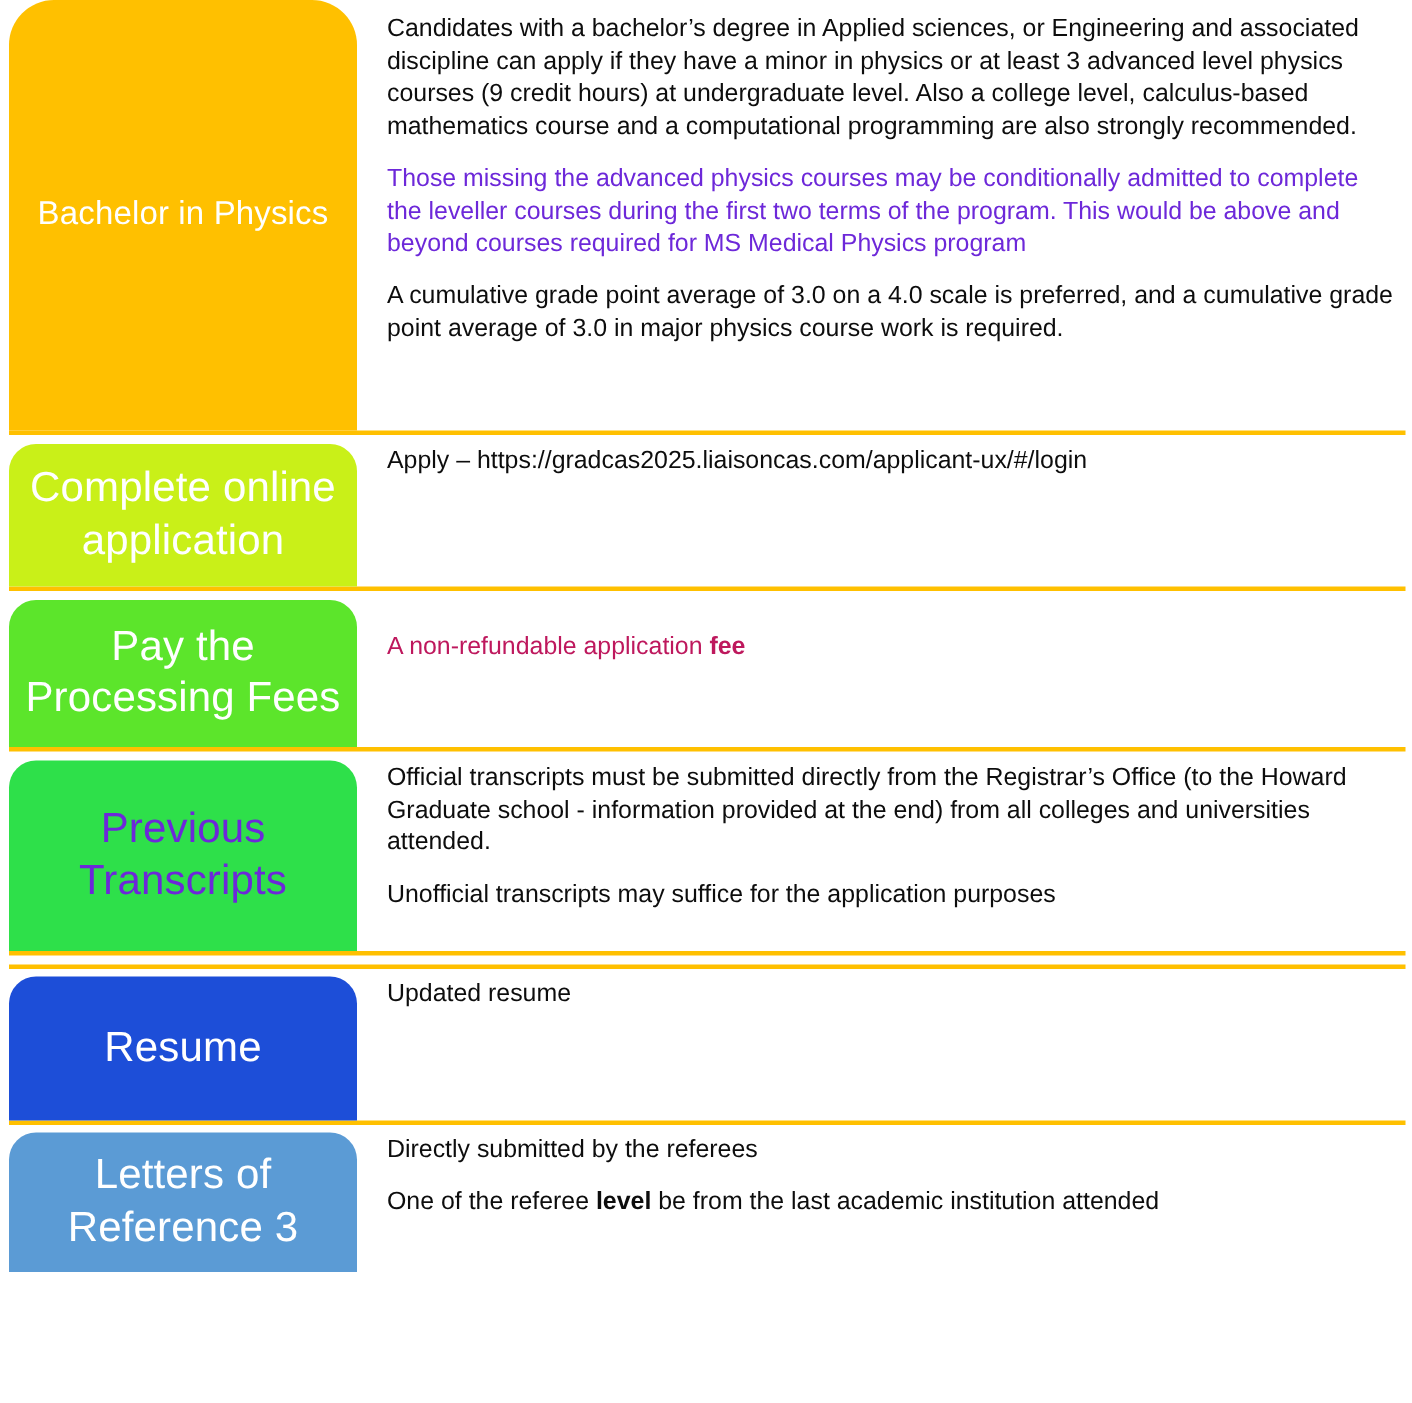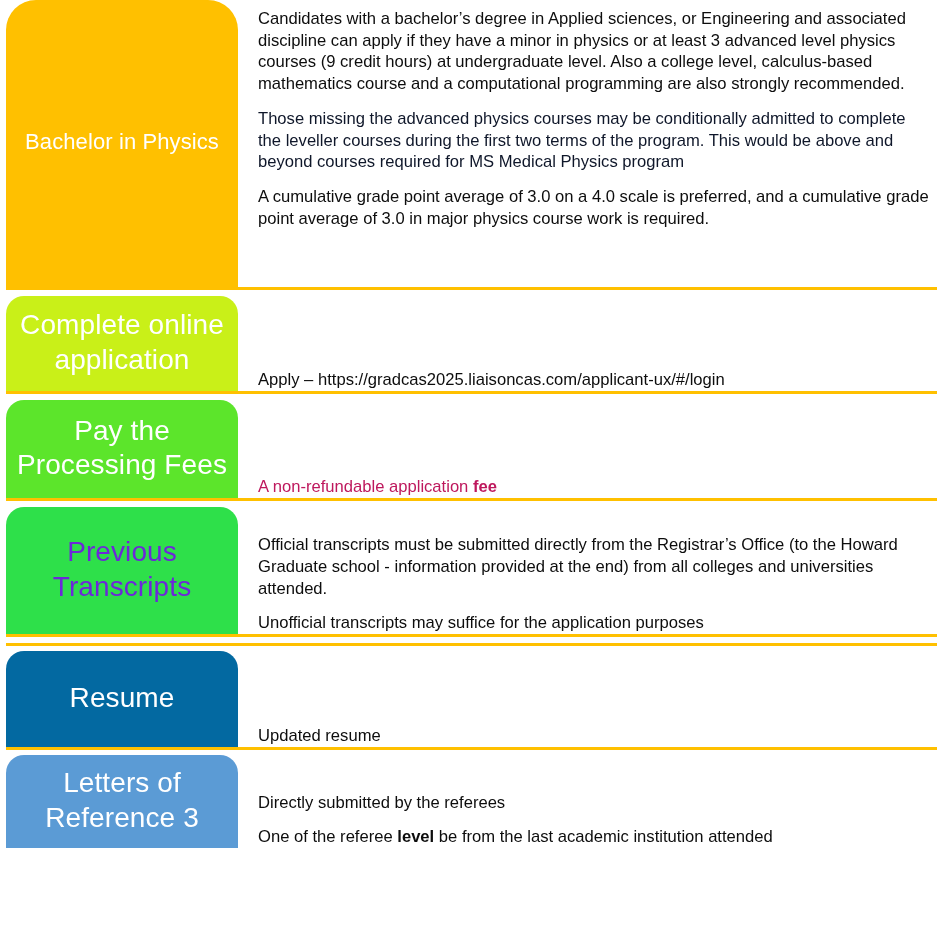--- a/index.html
+++ b/index.html
@@ -53,21 +53,21 @@
     letter-spacing: 0.1px;
     padding: 4px 10px 6px 10px;
     box-sizing: border-box;
   }
   .body-cell {
     flex: 1 1 auto;
     box-sizing: border-box;
     padding: 0 8px 0 14px;
     display: flex;
     flex-direction: column;
-    justify-content: flex-end;
+    justify-content: flex-start;
   }
   .body-cell.top {
     justify-content: flex-start;
     padding-top: 8px;
   }
   .para {
     font-size: 16.6px;
     line-height: 1.31;
     margin: 0 0 13px 0;
     color: #0d0d0d;
@@ -99,21 +99,21 @@
 <body style="background: rgb(255, 255, 255);">
 
 <div id="sheet">
 
   <div class="req-row r1">
     <div class="label-cell">
       <div class="label-box" style="background-color: rgb(255, 192, 0); color: rgb(255, 255, 255);">Bachelor in Physics</div>
     </div>
     <div class="body-cell top">
       <p class="para" style="color: rgb(13, 13, 13);">Candidates with a bachelor’s degree in Applied sciences, or Engineering and associated discipline can apply if they have a minor in physics or at least 3 advanced level physics courses (9 credit hours) at undergraduate level. Also a college level, calculus-based mathematics course and a computational programming are also strongly recommended.</p>
-      <p class="para" style="color: #0f172a;">Those missing the advanced physics courses may be conditionally admitted to complete the leveller courses during the first two terms of the program. This would be above and beyond courses required for MS Medical Physics program</p>
+      <p class="para" style="color: #6d28d9;">Those missing the advanced physics courses may be conditionally admitted to complete the leveller courses during the first two terms of the program. This would be above and beyond courses required for MS Medical Physics program</p>
       <p class="para" style="color: rgb(13, 13, 13);">A cumulative grade point average of 3.0 on a 4.0 scale is preferred, and a cumulative grade point average of 3.0 in major physics course work is required.</p>
     </div>
   </div>
   <div class="divider" style="border-top-color: rgb(255, 192, 0);"></div>
   <div class="spacer-6"></div>
 
   <div class="req-row r2">
     <div class="label-cell">
       <div class="label-box" style="background-color: rgb(201, 240, 24); color: rgb(255, 255, 255);">Complete online application</div>
     </div>
@@ -145,21 +145,21 @@
     </div>
   </div>
   <div class="divider" style="border-top-color: rgb(255, 192, 0);"></div>
   <div class="spacer-6"></div>
 
   <div class="divider" style="border-top-color: rgb(255, 192, 0);"></div>
   <div class="spacer-5"></div>
 
   <div class="req-row r6">
     <div class="label-cell">
-      <div class="label-box" style="background-color: #0369a1; color: rgb(255, 255, 255);">Resume</div>
+      <div class="label-box" style="background-color: #1d4ed8; color: rgb(255, 255, 255);">Resume</div>
     </div>
     <div class="body-cell">
       <p class="para" style="color: rgb(13, 13, 13);">Updated resume</p>
     </div>
   </div>
   <div class="divider" style="border-top-color: rgb(255, 192, 0);"></div>
   <div class="spacer-5"></div>
 
   <div class="req-row r7">
     <div class="label-cell">

